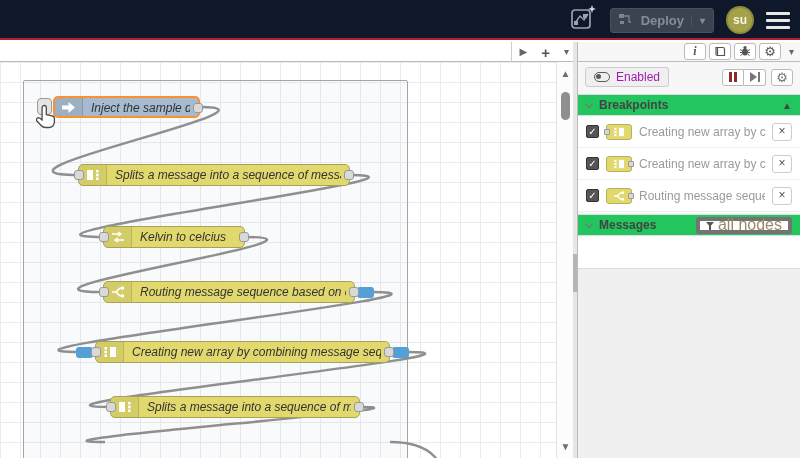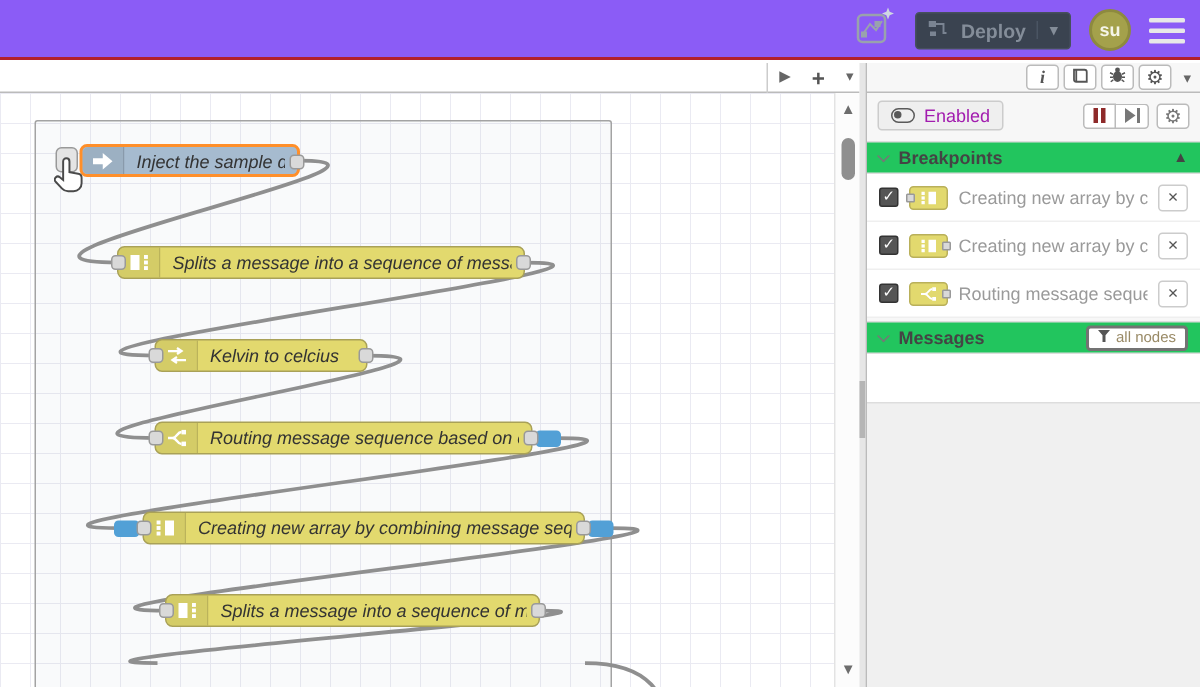--- a/index.html
+++ b/index.html
@@ -1,21 +1,21 @@
 <!DOCTYPE html>
 <html><head>
 <meta charset="utf-8">
 <style>
   * { box-sizing: border-box; margin: 0; padding: 0; }
   html,body { width:800px; height:458px; overflow:hidden;
     font-family:"Liberation Sans", sans-serif; background:#fff; }
 
   
   .header { position:absolute; left:0; top:0; width:800px; height:40px;
-    background:#8b5cf6; border-bottom:2px solid #b2202c; }
+    background:#0f172a; border-bottom:2px solid #b2202c; }
   .hdr-right { position:absolute; right:10px; top:0; height:40px;
     display:flex; align-items:center; gap:12px; }
   .ai-btn { width:30px; height:30px; display:flex; align-items:center;
     justify-content:center; cursor:pointer; }
   .deploy-btn { height:25px; background:#3a4350; border:1px solid #46505e;
     border-radius:3px; display:flex; align-items:center; padding:0 8px;
     color:#848d99; font-size:13px; font-weight:bold; gap:7px; }
   .deploy-caret { border-left:1px solid #4a5563; padding-left:8px;
     font-size:10px; color:#848d99; }
   .avatar { width:28px; height:28px; border-radius:50%; background:#a4a14b;
@@ -137,23 +137,23 @@
     border:1px solid #b9b05a; border-radius:3px; flex:0 0 auto;
     display:flex; align-items:center; justify-content:center; }
   .mini-port { position:absolute; width:6px; height:6px; background:#d9d9d9;
     border:1px solid #999; border-radius:1px; top:4px; }
   .mini-port.pl { left:-3px; } .mini-port.pr { right:-3px; }
   .bp-label { flex:1; font-size:12px; color:#9a9a9a; white-space:nowrap; overflow:hidden; }
   .x-btn { width:20px; height:18px; background:#fff; border:1px solid #ccc;
     border-radius:3px; color:#555; font-size:12px; line-height:15px;
     text-align:center; cursor:pointer; flex:0 0 auto; }
 
-  .msg-filter { margin-left:auto; height:17px; background:#fff; border:2px solid #737373;
+  .msg-filter { margin-left:auto; height:17px; background:#fff; border:4px solid #737373;
     border-radius:3px; display:flex; align-items:center; gap:4px; padding:0 6px;
-    font-size:10px; font-weight:normal; color:#998a66; cursor:pointer; }
+    font-size:16px; font-weight:normal; color:#998a66; cursor:pointer; }
   .msg-empty { position:absolute; left:0; right:0; top:194px; height:32px; background:#fff; }
   .msg-rest { position:absolute; left:0; right:0; top:226px; bottom:0;
     background:#f0f0f0; border-top:1px solid #ddd; }
 </style>
 </head>
 <body>
 
 <div class="header">
   <div class="hdr-right">
     <div class="ai-btn">

